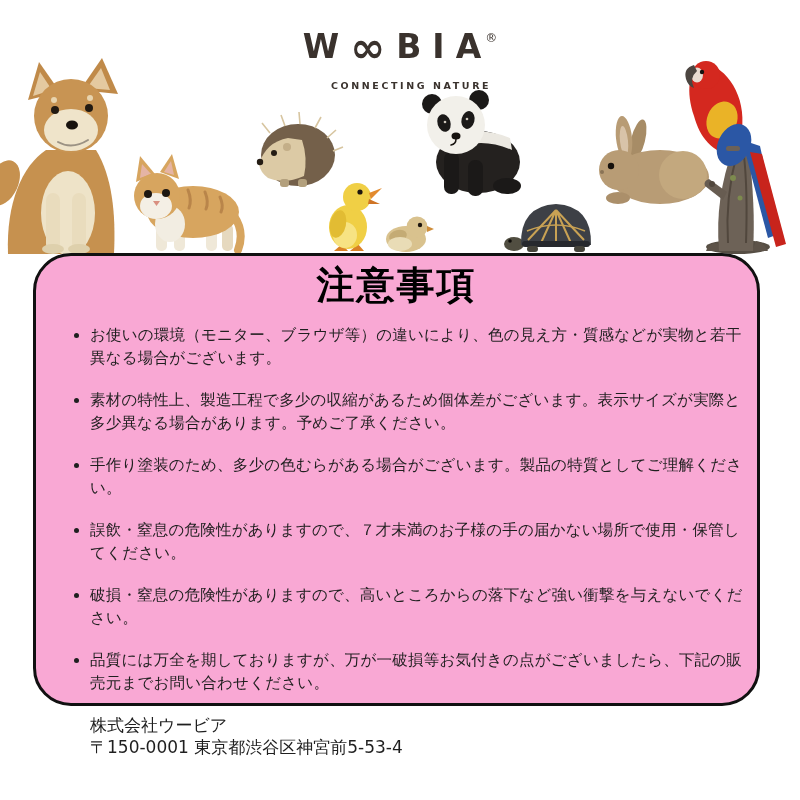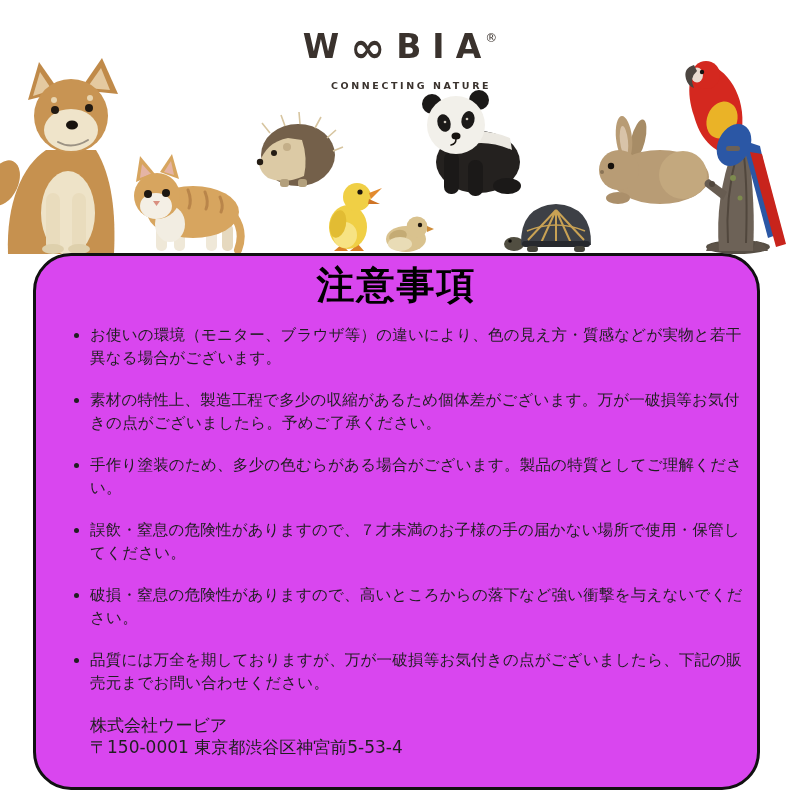--- a/index.html
+++ b/index.html
@@ -12,22 +12,22 @@
   .logo{position:absolute;top:20px;left:0;right:0;text-align:center;color:#3a322d;}
   .logo-inner{display:inline-block;}
   .wordmark{display:block;font-size:33px;line-height:36px;font-weight:600;letter-spacing:11px;white-space:nowrap;}
   .wordmark .inf{font-size:42px;font-weight:700;vertical-align:-4px;}
   .wordmark .reg{font-size:12px;font-weight:400;vertical-align:16px;letter-spacing:0;margin-left:-7px;}
   .tagline{display:block;margin-top:14px;font-size:9.5px;font-weight:700;letter-spacing:2.6px;text-align:right;padding-right:6px;}
   
   .animals{position:absolute;top:48px;left:0;width:800px;height:206px;}
   
   .notice-box{
-    position:absolute;left:33px;top:253px;width:727px;height:537px;
-    box-sizing:border-box;border:3px solid #111111;border-radius:38px;background:#d946ef;
+    position:absolute;left:33px;top:253px;width:727px;height:453px;
+    box-sizing:border-box;border:3px solid #111111;border-radius:38px;background:#f9a8d4;
   }
   .notice-title{margin:6px 0 0 0;text-align:center;font-size:38px;line-height:46px;font-weight:700;letter-spacing:2px;color:#000;}
   .notice-list{margin:16px 0 0 0;padding:0 8px 0 54px;list-style:disc outside;}
   .notice-list li{font-size:15.5px;line-height:23px;letter-spacing:0.2px;margin-bottom:19px;color:#1f1f1f;}
   .company{margin:3px 0 6px 54px;font-size:17px;line-height:22px;color:#1f1f1f;}
 </style>
 </head>
 <body>
 
 <header class="logo">
@@ -177,21 +177,21 @@
     <path d="M694,17 Q683,20 686,31 Q688,38 694,40 Q689,30 697,23 Z" fill="#4c4540"></path>
     <circle cx="702" cy="24" r="2.2" fill="#141110"></circle>
     <rect x="726" y="98" width="14" height="5" rx="2.5" fill="#6b6158"></rect>
   </g>
 </svg>
 
 <section class="notice-box">
   <h1 class="notice-title">注意事項</h1>
   <ul class="notice-list">
     <li>お使いの環境（モニター、ブラウザ等）の違いにより、色の見え方・質感などが実物と若干異なる場合がございます。</li>
-    <li>素材の特性上、製造工程で多少の収縮があるため個体差がございます。万が一破損等お気付きの点がございましたら。予めご了承ください。</li>
+    <li>素材の特性上、製造工程で多少の収縮があるため個体差がございます。表示サイズが実際と多少異なる場合があります。予めご了承ください。</li>
     <li>手作り塗装のため、多少の色むらがある場合がございます。製品の特質としてご理解ください。</li>
     <li>誤飲・窒息の危険性がありますので、７才未満のお子様の手の届かない場所で使用・保管してください。</li>
     <li>破損・窒息の危険性がありますので、高いところからの落下など強い衝撃を与えないでください。</li>
     <li>品質には万全を期しておりますが、万が一破損等お気付きの点がございましたら、下記の販売元までお問い合わせください。</li>
   </ul>
   <div class="company">
     <div>株式会社ウービア</div>
     <div>〒150-0001 東京都渋谷区神宮前5-53-4</div>
   </div>
 </section>

